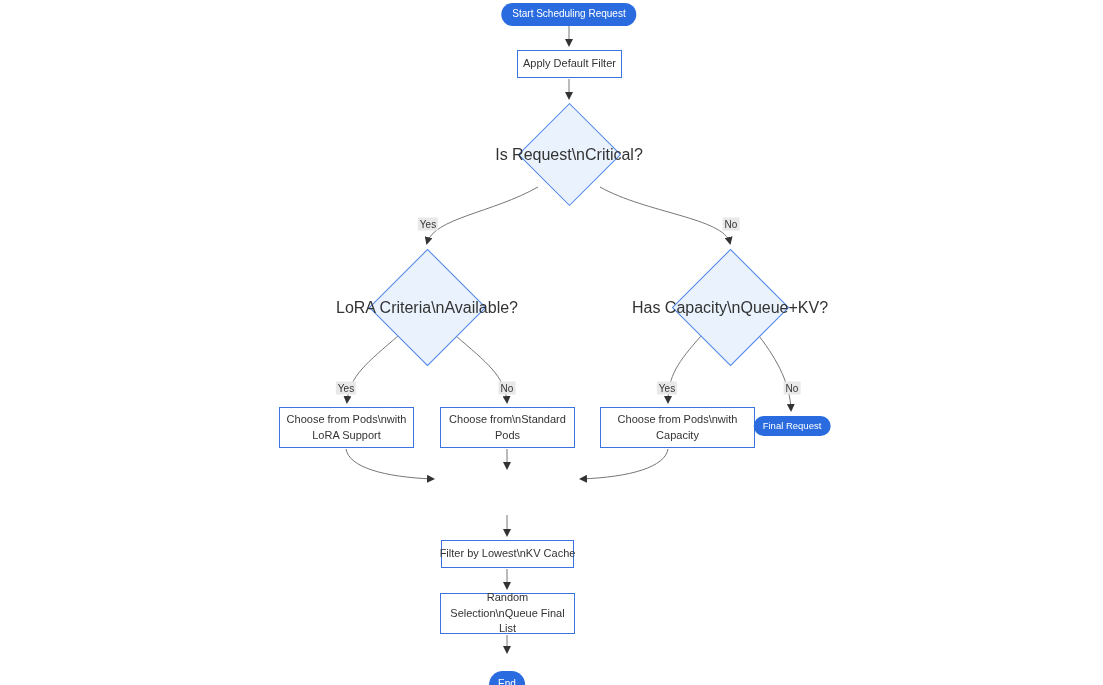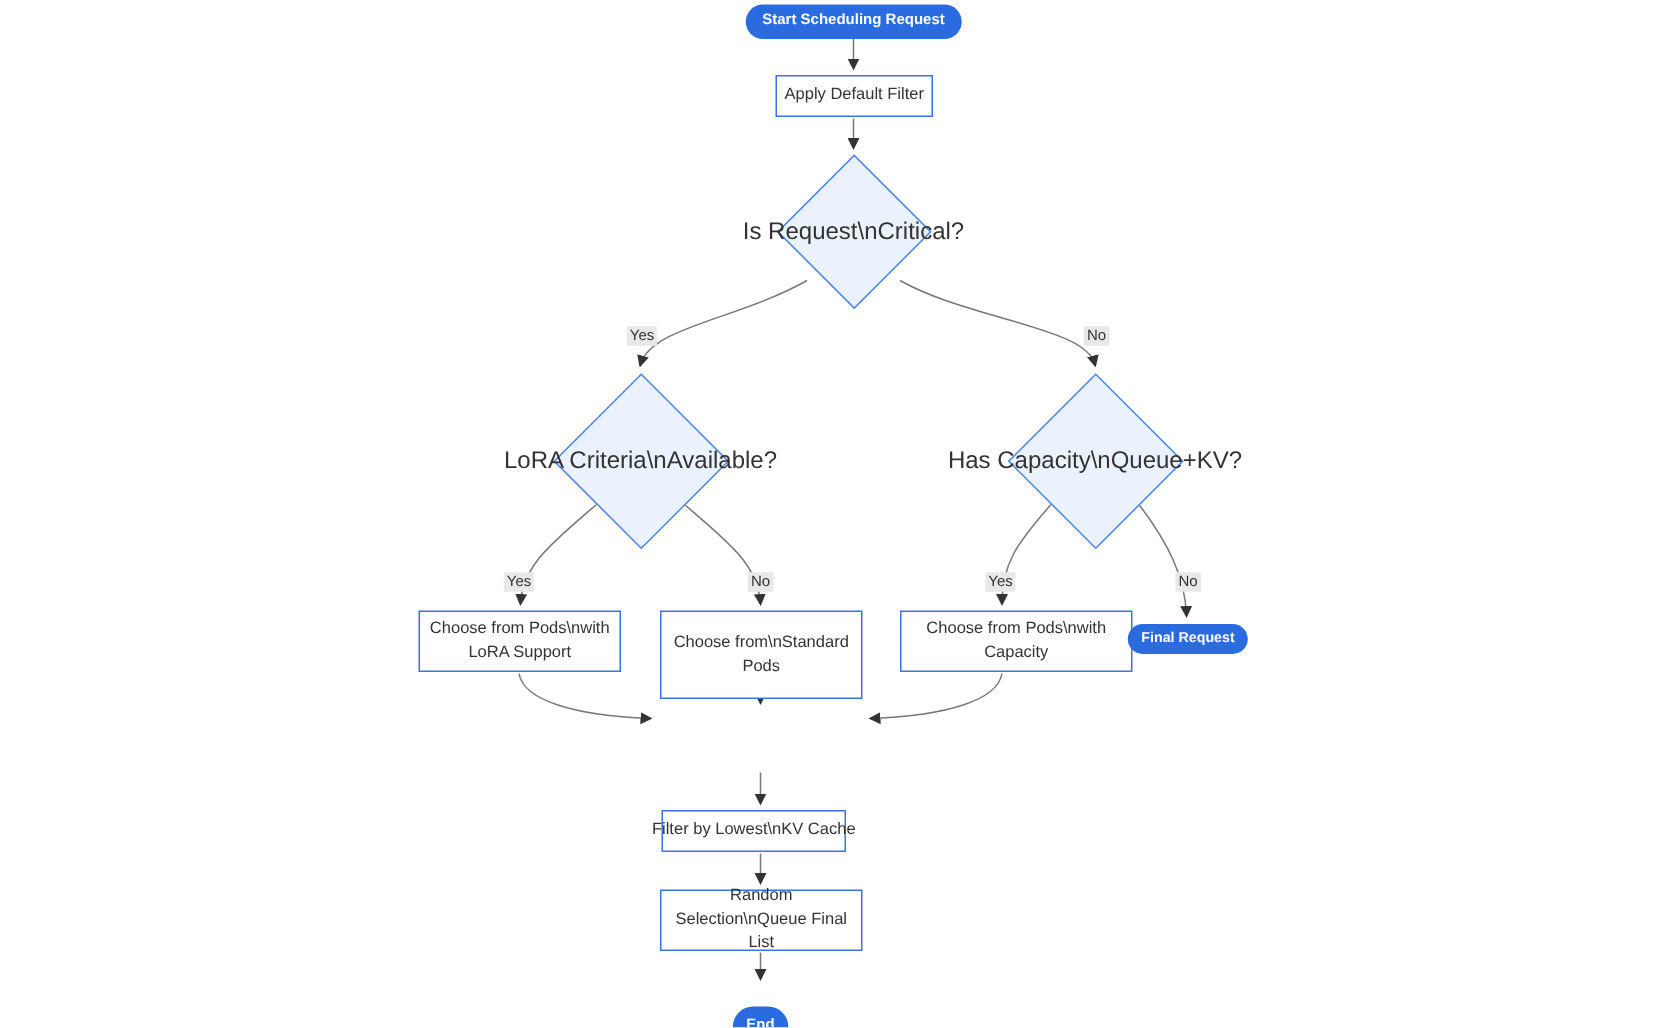--- a/index.html
+++ b/index.html
@@ -16,21 +16,21 @@
   .edges{position:absolute;left:0;top:0;width:1103px;height:685px;}
   .edge{fill:none;stroke:var(--edge-line);stroke-width:1px;}
   .node{
     position:absolute;display:flex;align-items:center;justify-content:center;
     text-align:center;font-size:11px;line-height:1.45;box-sizing:border-box;
   }
   .box{background:#fff;border:1.4px solid var(--node-border);padding:2px 4px;}
   .nowrap{white-space:nowrap;}
   .pill{
     background:var(--accent-fill);color:var(--on-accent);border-radius:999px;
-    font-weight:bold;font-size:10px;white-space:nowrap;padding:4px 11px;
+    font-weight:normal;font-size:10px;white-space:nowrap;padding:4px 11px;
     transform:translateX(-50%);
   }
   .pill-sm{font-size:9.5px;padding:3px 9px;}
   .pill-end{font-size:10px;padding:6px 9px;}
   .diamond-shape{
     position:absolute;background:var(--decision-fill);
     border:1.6px solid var(--decision-border);transform:rotate(45deg);
     box-sizing:border-box;
   }
   .diamond-label{
@@ -77,26 +77,26 @@
   <div class="diamond-shape" style="left:532.5px;top:117.5px;width:73px;height:73px;"></div>
   <div class="diamond-label" style="left:569px;top:155px;">Is Request\nCritical?</div>
 
   <div class="diamond-shape" style="left:385.5px;top:265.5px;width:83px;height:83px;"></div>
   <div class="diamond-label" style="left:427px;top:308px;">LoRA Criteria\nAvailable?</div>
 
   <div class="diamond-shape" style="left:688.5px;top:265.5px;width:83px;height:83px;"></div>
   <div class="diamond-label" style="left:730px;top:308px;">Has Capacity\nQueue+KV?</div>
 
   <div class="node box" style="left:279px;top:407px;width:135px;height:41px;">Choose from Pods\nwith LoRA Support</div>
-  <div class="node box" style="left:440px;top:407px;width:135px;height:59px;">Choose from\nStandard Pods</div>
+  <div class="node box" style="left:440px;top:407px;width:135px;height:41px;">Choose from\nStandard Pods</div>
   <div class="node box" style="left:600px;top:407px;width:155px;height:41px;">Choose from Pods\nwith Capacity</div>
 
   <div class="node pill pill-sm" style="left:792px;top:416px;">Final Request</div>
 
-  <div class="node box nowrap" style="left:441px;top:540px;width:123px;height:28px;">Filter by Lowest\nKV Cache</div>
+  <div class="node box nowrap" style="left:441px;top:540px;width:133px;height:28px;">Filter by Lowest\nKV Cache</div>
   <div class="node box" style="left:440px;top:593px;width:135px;height:41px;">Random Selection\nQueue Final List</div>
 
   <div class="node pill pill-end" style="left:507px;top:671px;">End</div>
 
   <span class="edge-label" style="left:428px;top:224px;">Yes</span>
   <span class="edge-label" style="left:731px;top:224px;">No</span>
   <span class="edge-label" style="left:346px;top:388px;">Yes</span>
   <span class="edge-label" style="left:507px;top:388px;">No</span>
   <span class="edge-label" style="left:667px;top:388px;">Yes</span>
   <span class="edge-label" style="left:792px;top:388px;">No</span>

